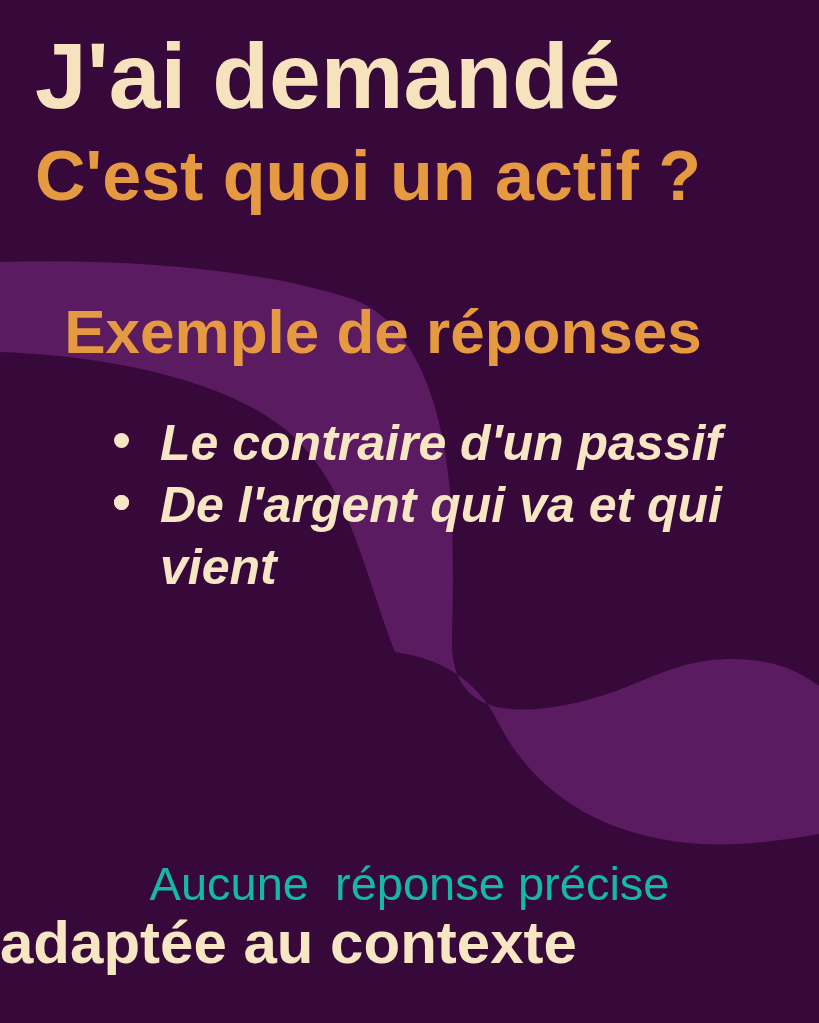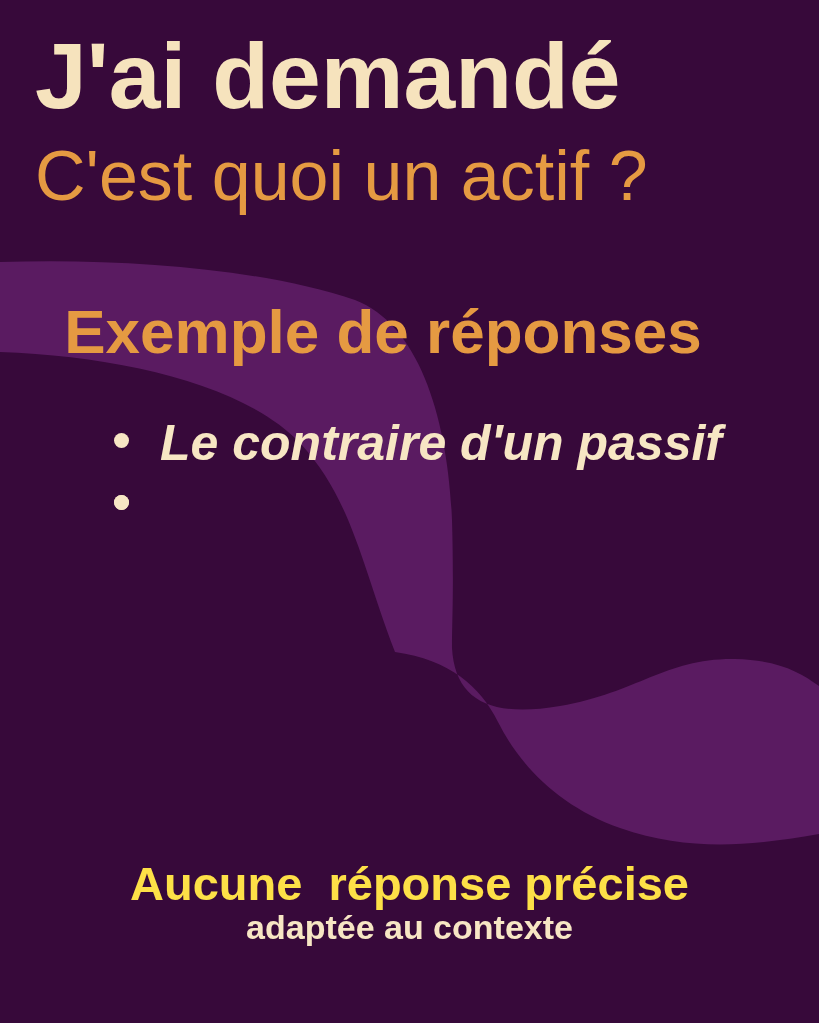--- a/index.html
+++ b/index.html
@@ -38,21 +38,21 @@
     letter-spacing: 0px;
     color: #f6e3bd;
   }
   .subtitle {
     position: absolute;
     top: 138px;
     left: 35px;
     width: 770px;
     font-size: 70px;
     line-height: 1.1;
-    font-weight: 400;
+    font-weight: 700;
     color: #e59a42;
   }
   .section-heading {
     position: absolute;
     top: 296px;
     left: 0;
     width: 766px;
     text-align: center;
     font-size: 62px;
     font-weight: 700;
@@ -86,31 +86,31 @@
     border-radius: 50%;
     background: #f7e6c4;
   }
   .footer-line1 {
     position: absolute;
     top: 856px;
     left: 0;
     width: 819px;
     text-align: center;
     font-size: 47px;
-    font-weight: 700;
-    color: #fde047;
+    font-weight: 400;
+    color: #14b8a6;
     white-space: pre-wrap;
   }
   .footer-line2 {
     position: absolute;
     top: 908px;
     left: 0;
     width: 819px;
-    text-align: center;
-    font-size: 34px;
+    text-align: left;
+    font-size: 60px;
     font-weight: 600;
     color: #f7e6c4;
   }
 </style>
 </head>
 <body>
 
 <div class="poster">
 
   <svg class="swirl-svg" viewBox="0 0 819 1023" preserveAspectRatio="none" aria-hidden="true">
@@ -141,20 +141,21 @@
     <ul class="bullet-list">
       <li>
         <span class="bullet-dot"></span>
         <span>Le contraire d'un passif</span>
       </li>
       <li>
         <span class="bullet-dot"></span>
       </li>
       <li>
         <span class="bullet-dot"></span>
+        <span>De l'argent qui va et qui vient</span>
       </li>
     </ul>
 
     <div class="footer-line1">Aucune  réponse précise</div>
 
     <div class="footer-line2">adaptée au contexte</div>
 
   </div>
 </div>
 

